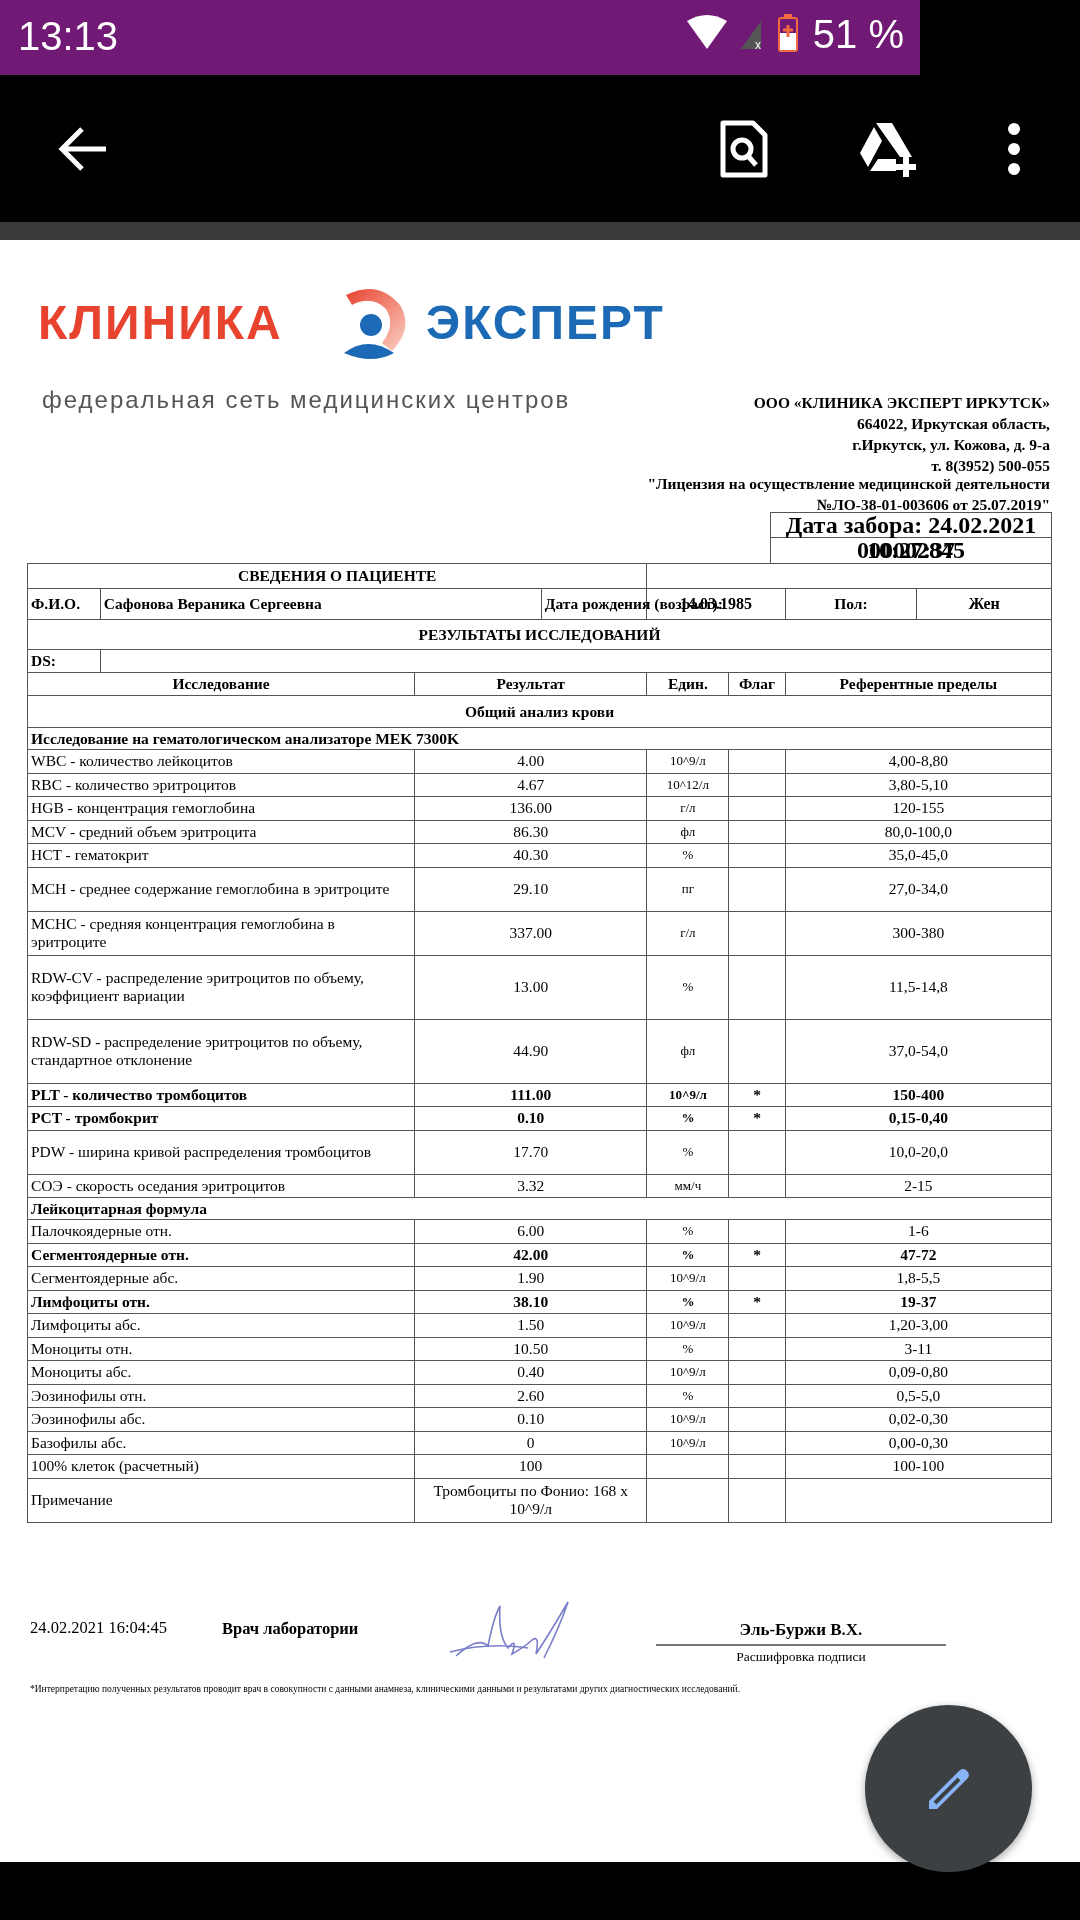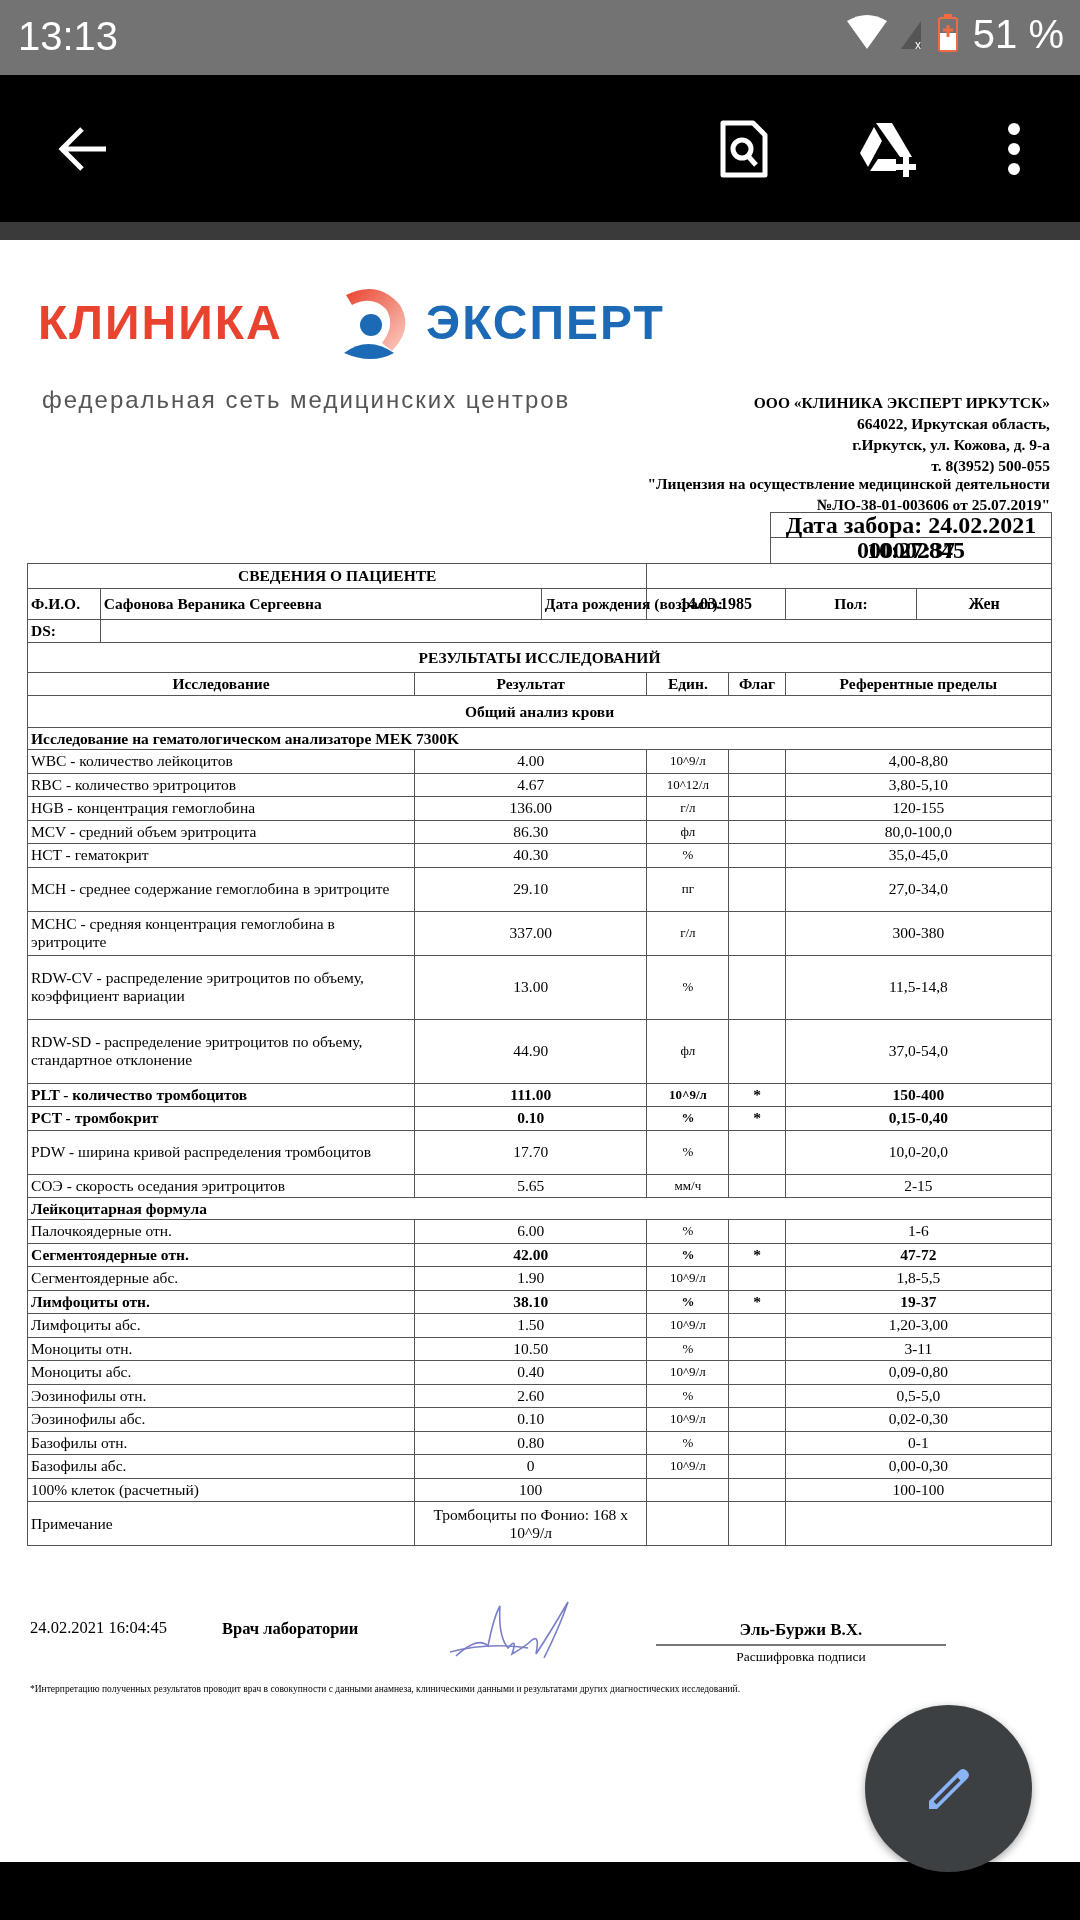--- a/index.html
+++ b/index.html
@@ -1,20 +1,20 @@
 <!DOCTYPE html>
 <html><head>
 <meta charset="utf-8">
 <style>
   * { box-sizing: border-box; margin: 0; padding: 0; }
   html, body { width: 1080px; height: 1920px; background: #000; overflow: hidden; }
   body { position: relative; font-family: "Liberation Serif", serif; color: #000; }
 
   
-  .status-bar { position: absolute; left: 0; top: 0; width: 1080px; height: 75px; background: #737373; color: #fff; font-family: "Liberation Sans", sans-serif; padding-left: 48px; }
+  .status-bar { position: absolute; left: 0; top: 0; width: 920px; height: 75px; background: #701a75; color: #fff; font-family: "Liberation Sans", sans-serif; padding-left: 48px; }
   .status-time { position: absolute; left: 18px; top: 14px; font-size: 40px; letter-spacing: 0px; }
   .status-right { position: absolute; right: 16px; top: 12px; display: flex; align-items: center; gap: 10px; }
   .status-pct { font-size: 40px; margin-left: 4px; }
 
   
   .app-bar { position: absolute; left: 0; top: 75px; width: 1080px; height: 147px; background: #000; color: #fff; font-family: "Liberation Sans", sans-serif; }
   .back-btn { position: absolute; left: 52px; top: 42px; width: 64px; height: 64px; display:flex; align-items:center; justify-content:center; }
   .file-title { position: absolute; left: 215px; top: 48px; font-size: 50px; letter-spacing: -0.5px; }
   .ab-icon { position: absolute; top: 42px; width: 64px; height: 64px; display:flex; align-items:center; justify-content:center; }
   .find-btn { left: 712px; }
@@ -178,26 +178,26 @@
         <td colspan="4"></td>
       </tr>
       <tr style="height:31px">
         <td class="small-lbl">Ф.И.О.</td>
         <td colspan="3" class="fio-name">Сафонова Вераника Сергеевна</td>
         <td colspan="1" class="small-lbl c" style="text-align:right;white-space:nowrap">Дата рождения (возраст):</td>
         <td colspan="2" class="c" style="font-weight:bold;font-size:16px">14.03.1985</td>
         <td class="small-lbl c">Пол:</td>
         <td class="c" style="font-weight:bold;font-size:16px">Жен</td>
       </tr>
+      <tr>
+        <td colspan="9" class="h-res">РЕЗУЛЬТАТЫ ИССЛЕДОВАНИЙ</td>
+      </tr>
       <tr style="height:23px">
         <td class="small-lbl">DS:</td>
         <td colspan="8"></td>
-      </tr>
-      <tr>
-        <td colspan="9" class="h-res">РЕЗУЛЬТАТЫ ИССЛЕДОВАНИЙ</td>
       </tr>
       <tr>
         <td colspan="2" class="h-col">Исследование</td>
         <td colspan="3" class="h-col">Результат</td>
         <td class="h-col">Един.</td>
         <td class="h-col">Флаг</td>
         <td colspan="2" class="h-col">Референтные пределы</td>
       </tr>
       <tr>
         <td colspan="9" class="h-sec">Общий анализ крови</td>
@@ -284,21 +284,21 @@
         </tr>
         <tr class="r2">
           <td colspan="2">PDW - ширина кривой распределения тромбоцитов</td>
           <td class="c" colspan="3">17.70</td>
           <td class="c" colspan="1" style="font-size: 13px;">%</td>
           <td class="c" colspan="1"></td>
           <td class="c" colspan="2">10,0-20,0</td>
         </tr>
         <tr class="r1">
           <td colspan="2">СОЭ - скорость оседания эритроцитов</td>
-          <td class="c" colspan="3">5.65</td>
+          <td class="c" colspan="3">3.32</td>
           <td class="c" colspan="1" style="font-size: 13px;">мм/ч</td>
           <td class="c" colspan="1"></td>
           <td class="c" colspan="2">2-15</td>
         </tr>
         <tr id="sub2">
         <td colspan="9" class="h-sub">Лейкоцитарная формула</td>
       </tr>
     <tr class="r1">
           <td colspan="2">Палочкоядерные отн.</td>
           <td class="c" colspan="3">6.00</td>
@@ -354,27 +354,20 @@
           <td class="c" colspan="1" style="font-size: 13px;">%</td>
           <td class="c" colspan="1"></td>
           <td class="c" colspan="2">0,5-5,0</td>
         </tr>
         <tr class="r1">
           <td colspan="2">Эозинофилы абс.</td>
           <td class="c" colspan="3">0.10</td>
           <td class="c" colspan="1" style="font-size: 13px;">10^9/л</td>
           <td class="c" colspan="1"></td>
           <td class="c" colspan="2">0,02-0,30</td>
-        </tr>
-        <tr class="r1">
-          <td colspan="2">Базофилы отн.</td>
-          <td class="c" colspan="3">0.80</td>
-          <td class="c" colspan="1" style="font-size: 13px;">%</td>
-          <td class="c" colspan="1"></td>
-          <td class="c" colspan="2">0-1</td>
         </tr>
         <tr class="r1">
           <td colspan="2">Базофилы абс.</td>
           <td class="c" colspan="3">0</td>
           <td class="c" colspan="1" style="font-size: 13px;">10^9/л</td>
           <td class="c" colspan="1"></td>
           <td class="c" colspan="2">0,00-0,30</td>
         </tr>
         <tr class="r1">
           <td colspan="2">100% клеток (расчетный)</td>

